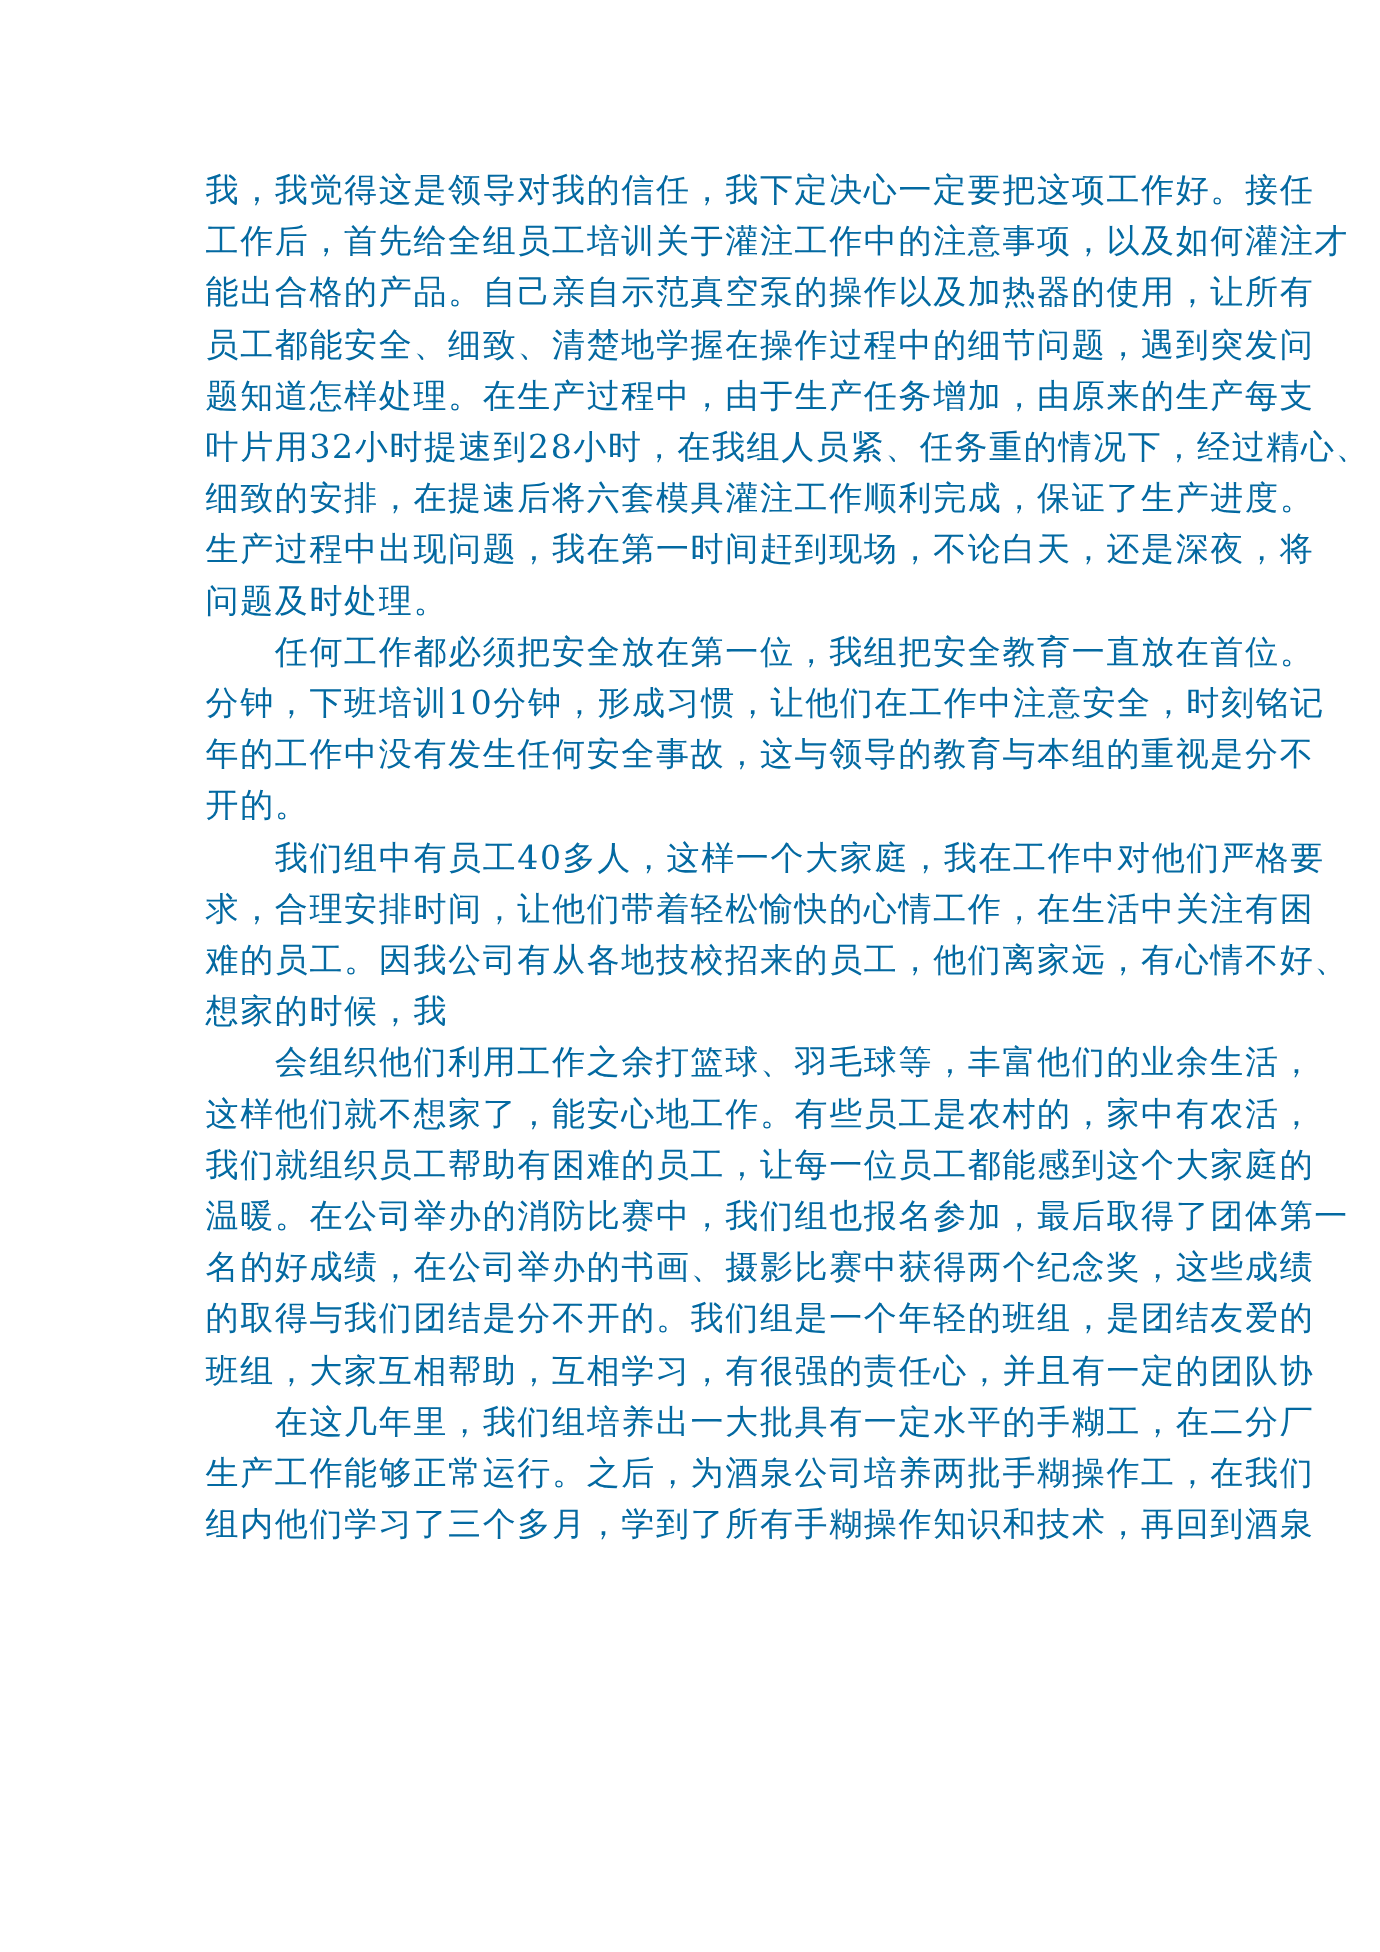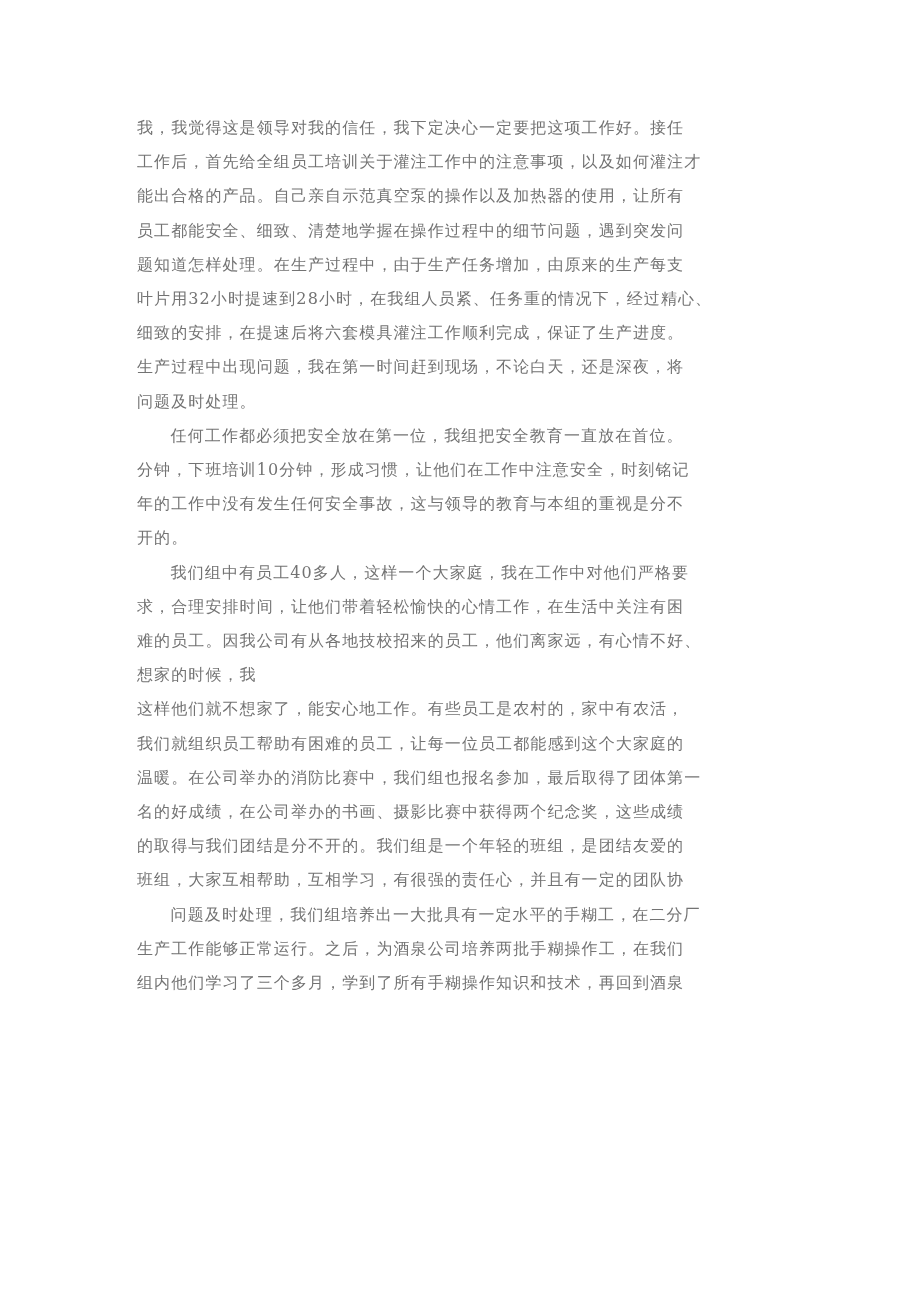--- a/index.html
+++ b/index.html
@@ -3,23 +3,23 @@
 <meta charset="utf-8">
 <style>
   html, body { margin: 0; padding: 0; background: #ffffff; }
   body { width: 920px; height: 1301px; position: relative; overflow: hidden; }
   .page {
     position: absolute;
     left: 137px;
     top: 111px;
     width: 644px;
     font-family: "DejaVu Serif", "Liberation Serif", serif;
-    font-size: 16px;
+    font-size: 22px;
     line-height: 34.2px;
-    color: #737373;
+    color: #0369a1;
     letter-spacing: 1.1px;
   }
   .para { margin: 0; text-align: justify; text-align-last: left; }
   .para.indent { text-indent: 2.1em; }
   .line { display: block; white-space: nowrap; }
 </style>
 </head>
 <body>
 
 <div class="page">
@@ -40,25 +40,26 @@
     <span class="line" style="text-indent:0">年的工作中没有发生任何安全事故，这与领导的教育与本组的重视是分不</span>
     <span class="line" style="text-indent:0">开的。</span>
   </div>
   <div class="para indent">
     <span class="line">我们组中有员工40多人，这样一个大家庭，我在工作中对他们严格要</span>
     <span class="line" style="text-indent:0">求，合理安排时间，让他们带着轻松愉快的心情工作，在生活中关注有困</span>
     <span class="line" style="text-indent:0">难的员工。因我公司有从各地技校招来的员工，他们离家远，有心情不好、</span>
     <span class="line" style="text-indent:0">想家的时候，我</span>
   </div>
   <div class="para indent">
+    <span class="line">会组织他们利用工作之余打篮球、羽毛球等，丰富他们的业余生活，</span>
     <span class="line" style="text-indent:0">这样他们就不想家了，能安心地工作。有些员工是农村的，家中有农活，</span>
     <span class="line" style="text-indent:0">我们就组织员工帮助有困难的员工，让每一位员工都能感到这个大家庭的</span>
     <span class="line" style="text-indent:0">温暖。在公司举办的消防比赛中，我们组也报名参加，最后取得了团体第一</span>
     <span class="line" style="text-indent:0">名的好成绩，在公司举办的书画、摄影比赛中获得两个纪念奖，这些成绩</span>
     <span class="line" style="text-indent:0">的取得与我们团结是分不开的。我们组是一个年轻的班组，是团结友爱的</span>
     <span class="line" style="text-indent:0">班组，大家互相帮助，互相学习，有很强的责任心，并且有一定的团队协</span>
   </div>
   <div class="para indent">
-    <span class="line">问题及时处理，我们组培养出一大批具有一定水平的手糊工，在二分厂</span>
+    <span class="line">在这几年里，我们组培养出一大批具有一定水平的手糊工，在二分厂</span>
     <span class="line" style="text-indent:0">生产工作能够正常运行。之后，为酒泉公司培养两批手糊操作工，在我们</span>
     <span class="line" style="text-indent:0">组内他们学习了三个多月，学到了所有手糊操作知识和技术，再回到酒泉</span>
   </div>
 </div>
 
 </body></html>

